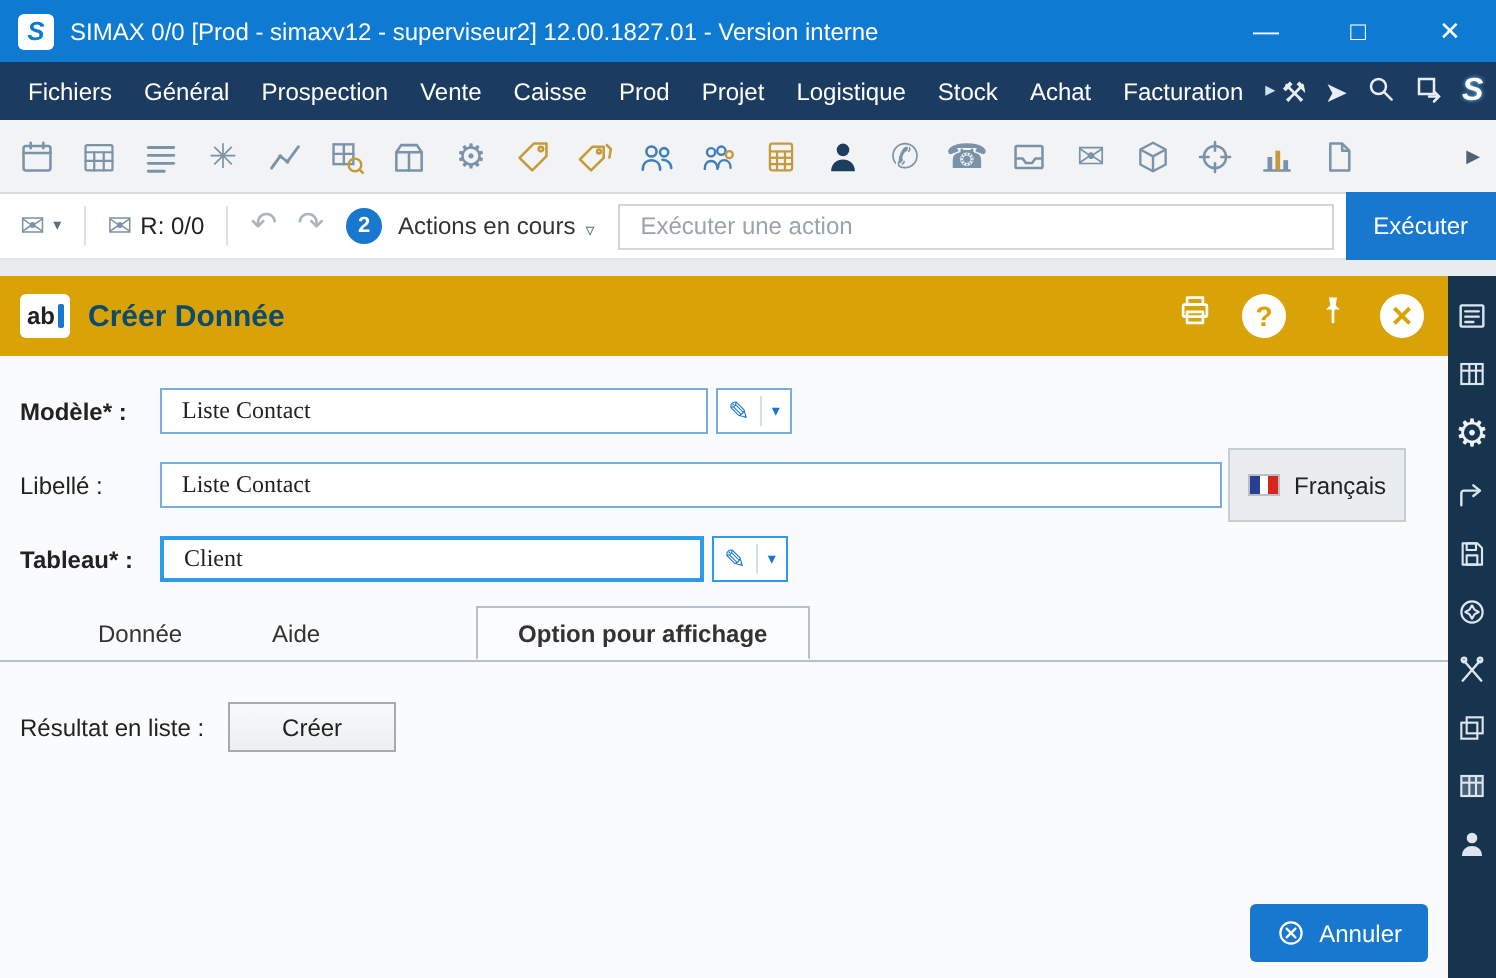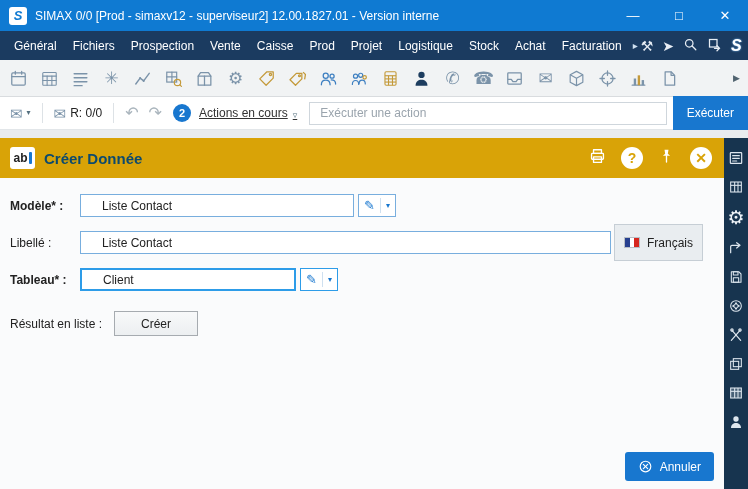--- a/index.html
+++ b/index.html
@@ -36,21 +36,21 @@
   .tb-overflow { margin-left:auto; color:#50636f; font-size:9px; padding:0 5px; }
 
   
   .actionbar { height:33px; background:#ffffff; border-bottom:1px solid #e2e6e9; display:flex; align-items:center; padding-left:8px; gap:6px; flex:0 0 auto; }
   .ab-btn { display:flex; align-items:center; gap:4px; color:#7b93a9; font-size:15px; padding:0 2px; }
   .amc { font-size:8px; color:#55707f; }
   .ab-count { font-size:12px; color:#222; }
   .ab-sep { width:1px; height:20px; background:#dde2e6; margin:0 3px; }
   .arrow-g { font-size:16px; color:#aab5bd; padding:0 2px; }
   .badge { width:18px; height:18px; border-radius:50%; background:#1877cf; color:#fff; font-size:11px; font-weight:bold; display:flex; align-items:center; justify-content:center; margin-left:3px; }
-  .ab-actions { display:flex; align-items:flex-end; gap:5px; font-size:12px; color:#333; padding:0 2px; white-space:nowrap;text-decoration:underline; }
+  .ab-actions { display:flex; align-items:flex-end; gap:5px; font-size:12px; color:#333; padding:0 2px; white-space:nowrap; }
   .small-caret { font-size:9px; color:#55707f; }
   .action-input { flex:1; height:23px; border:1px solid #cfd6dc; padding:0 10px; font-size:12px; color:#333; margin-left:4px; min-width:50px; outline:none; }
   .action-input::placeholder { color:#9aa4ad; }
   .execute-btn { height:34px; background:#1877cf; color:#fff; font-size:12px; padding:0 14px; flex:0 0 auto; }
 
   .gap { height:8px; background:#e9ecef; flex:0 0 auto; }
 
   
   .lower { flex:1; display:flex; min-height:0;border-radius:25px; }
   .lower-left { flex:1; display:flex; flex-direction:column; min-width:0; }
@@ -61,24 +61,24 @@
   .gold-title { color:#0c4a6e; font-size:15px; font-weight:bold; }
   .gold-icons { margin-left:auto; display:flex; align-items:center; gap:14px; color:#fff; }
   .gold-icons svg { width:19px; height:19px; }
   .circle-btn { width:22px; height:22px; border-radius:50%; background:#fff; color:#d9a307; font-weight:bold; font-size:14px; display:flex; align-items:center; justify-content:center; }
 
   
   .form-area { flex:1; background:#fafbfc; padding-top:16px; position:relative; font-size:12px; color:#222; min-height:0; }
   .frow { display:flex; align-items:center; margin:0 0 7px 10px; }
   .flabel { width:70px; flex:0 0 auto; }
   .bold { font-weight:bold; }
-  .finput { height:23px; border:1px solid #78aede; padding:0 21px; font-size:12px; color:#222; background:#fff; outline:none; }
+  .finput { height:23px; border:1px solid #78aede; padding:0 10px; font-size:12px; color:#222; background:#fff; outline:none;font-family:Liberation Serif, serif; }
   .w-model { width:274px; }
   .w-lib { width:531px; }
-  .w-tab { width:216px; border:2px solid #2d9ce8; }
+  .w-tab { width:272px; border:2px solid #2d9ce8; }
   .edit-btn { display:flex; align-items:center; height:23px; background:#fff; border:1px solid #78aede; margin-left:4px; }
   .edit-btn.focus { border-color:#2d9ce8; }
   .pencil { color:#1877cf; font-size:13px; padding:0 5px; }
   .caret { color:#1877cf; font-size:8px; padding:0 5px; border-left:1px solid #cfe0f0; height:15px; display:flex; align-items:center; }
   .lang-chip { display:flex; align-items:center; gap:7px; border:1px solid #c6ced5; background:#e9edf0; height:37px; padding:0 9px; margin-left:3px; }
   .flag { display:inline-flex; width:16px; height:11px; border:1px solid #b9bfc6; }
   .flag i { flex:1; display:block; }
   .fb { background:#27408f; } .fw { background:#fff; } .fr { background:#d6261e; }
 
   .tabstrip { display:flex; border-bottom:1px solid #b7c1ca; padding-left:28px; margin-top:12px; }
@@ -109,22 +109,22 @@
     <div class="title-logo">S</div>
     <div class="title-text">SIMAX 0/0 [Prod - simaxv12 - superviseur2] 12.00.1827.01 - Version interne</div>
     <div class="win-controls">
       <div class="win-btn">—</div>
       <div class="win-btn">□</div>
       <div class="win-btn">✕</div>
     </div>
   </div>
 
   <div class="menubar">
+    <span class="menu-item">Fichiers</span>
     <span class="menu-item">Général</span>
-    <span class="menu-item">Fichiers</span>
     <span class="menu-item">Prospection</span>
     <span class="menu-item">Vente</span>
     <span class="menu-item">Caisse</span>
     <span class="menu-item">Prod</span>
     <span class="menu-item">Projet</span>
     <span class="menu-item">Logistique</span>
     <span class="menu-item">Stock</span>
     <span class="menu-item">Achat</span>
     <span class="menu-item">Facturation</span>
     <span class="menu-overflow g">▸</span>
@@ -363,20 +363,25 @@
 
         <div class="frow">
           <label class="flabel bold">Tableau* :</label>
           <input class="finput w-tab" value="Client" style="">
           <div class="edit-btn focus">
             <span class="g pencil">✎</span>
             <span class="g caret">▾</span>
           </div>
         </div>
 
+        <div class="tabstrip">
+          <div class="tab tab-donnee">Donnée</div>
+          <div class="tab tab-aide">Aide</div>
+          <div class="tab active">Option pour affichage</div>
+        </div>
 
         <div class="panel-body">
           <span>Résultat en liste :</span>
           <button class="create-btn">Créer</button>
         </div>
 
         <div class="bottom-actions">
           <button class="blue-btn">
             <svg viewBox="0 0 24 24" fill="none" stroke="currentColor" stroke-width="1.8" stroke-linecap="round">
                 <circle cx="12" cy="12" r="8.5"></circle>

